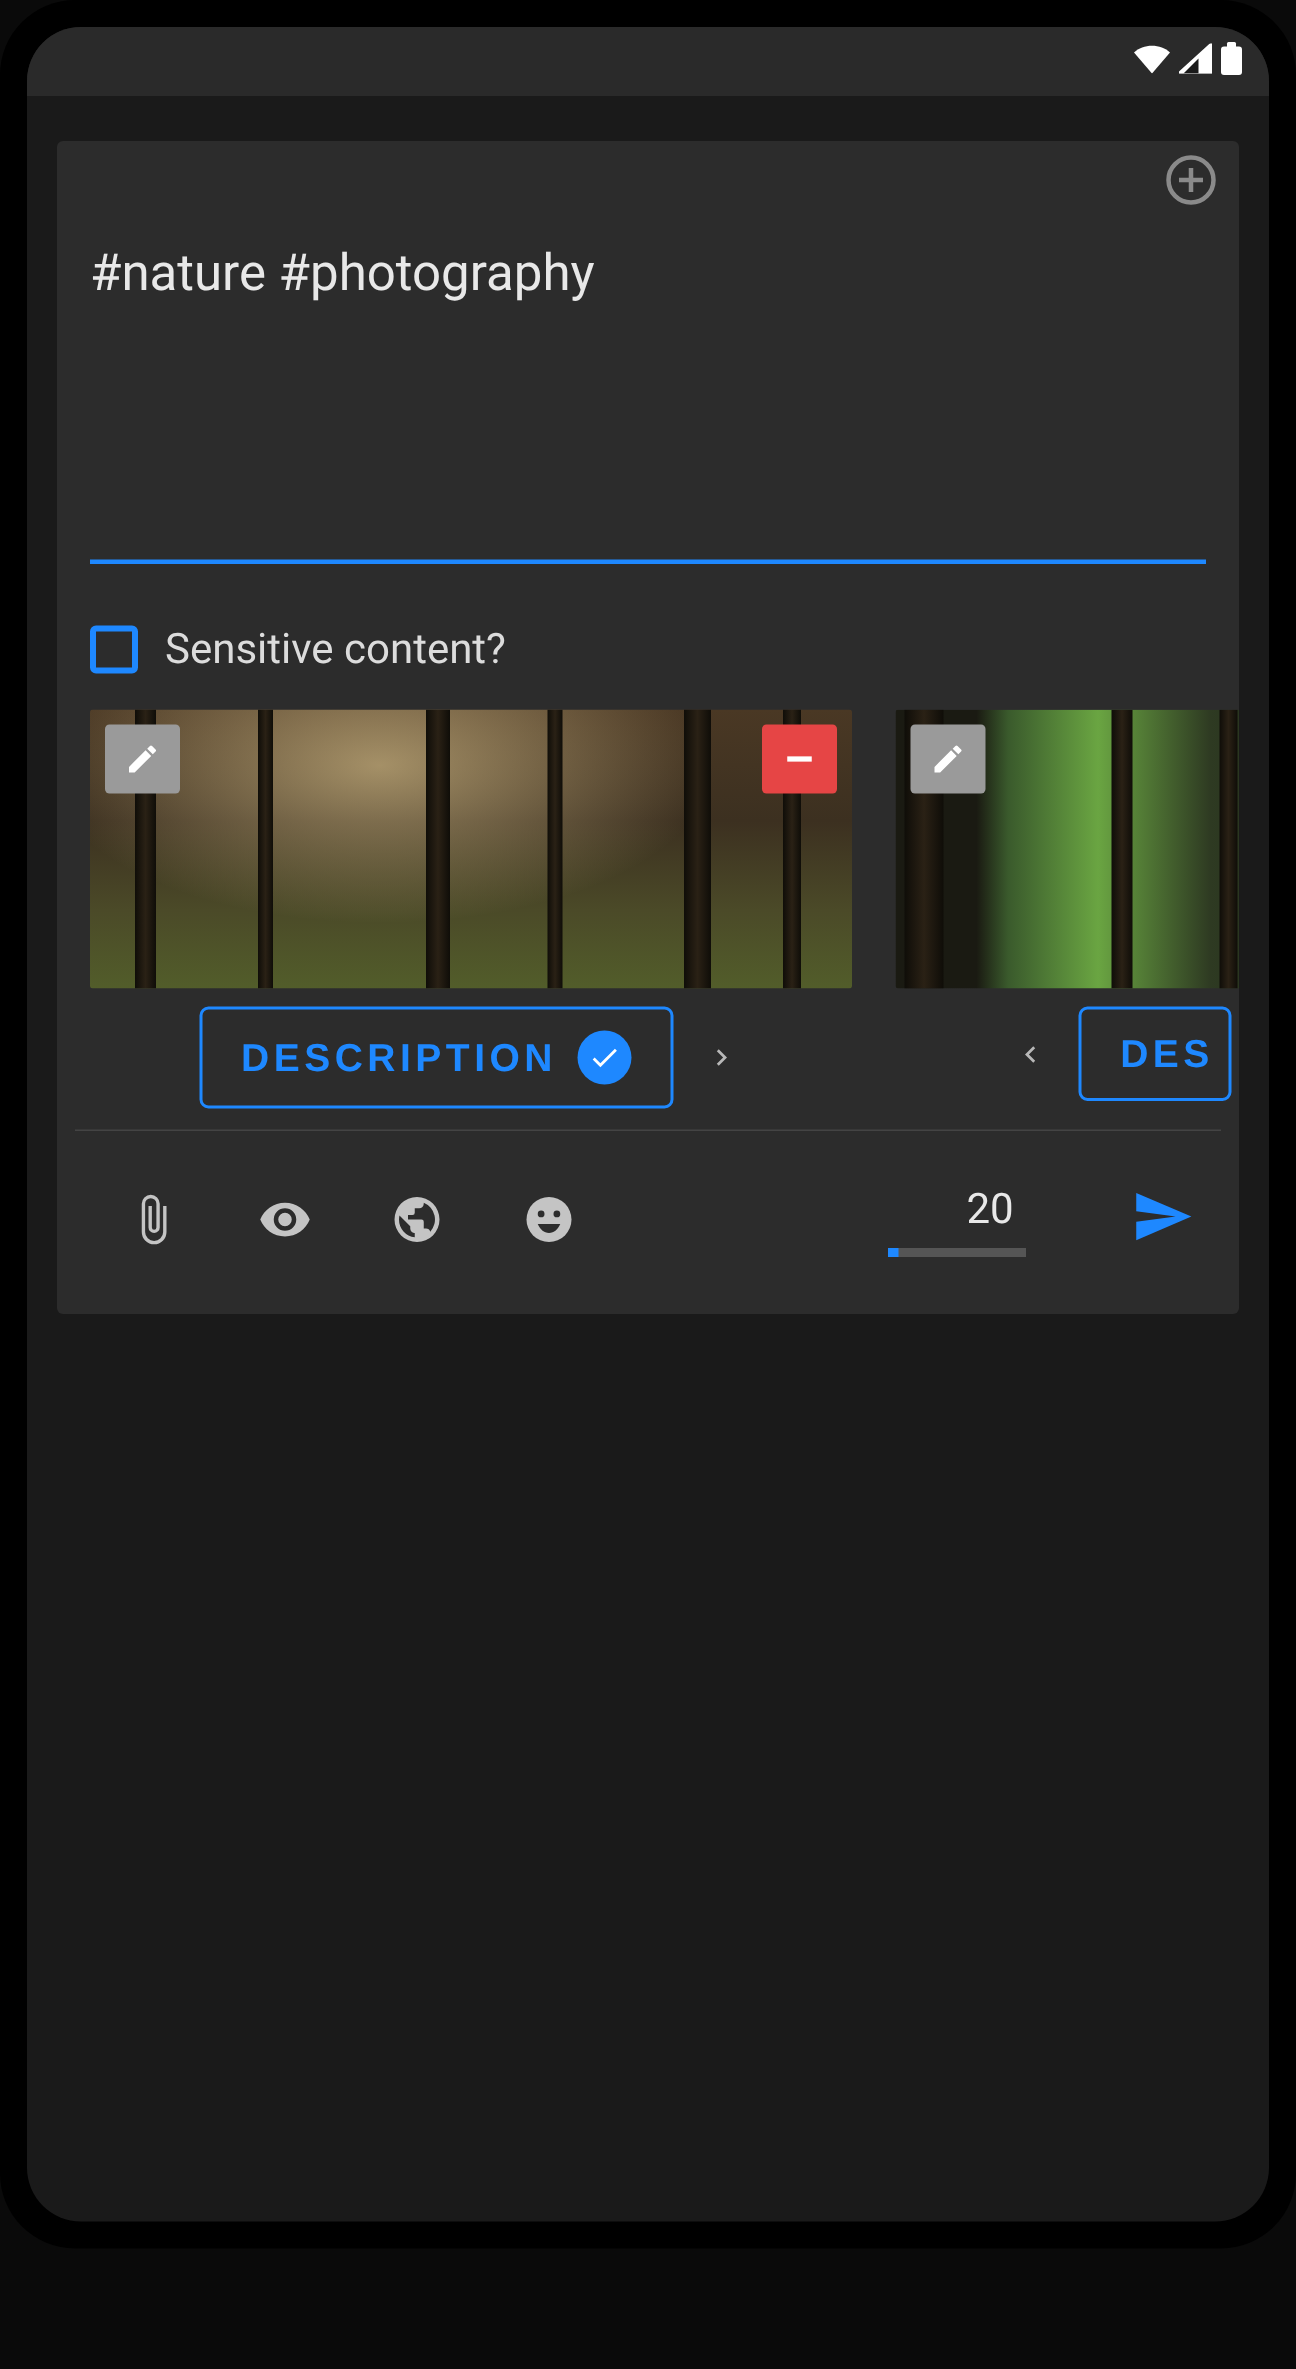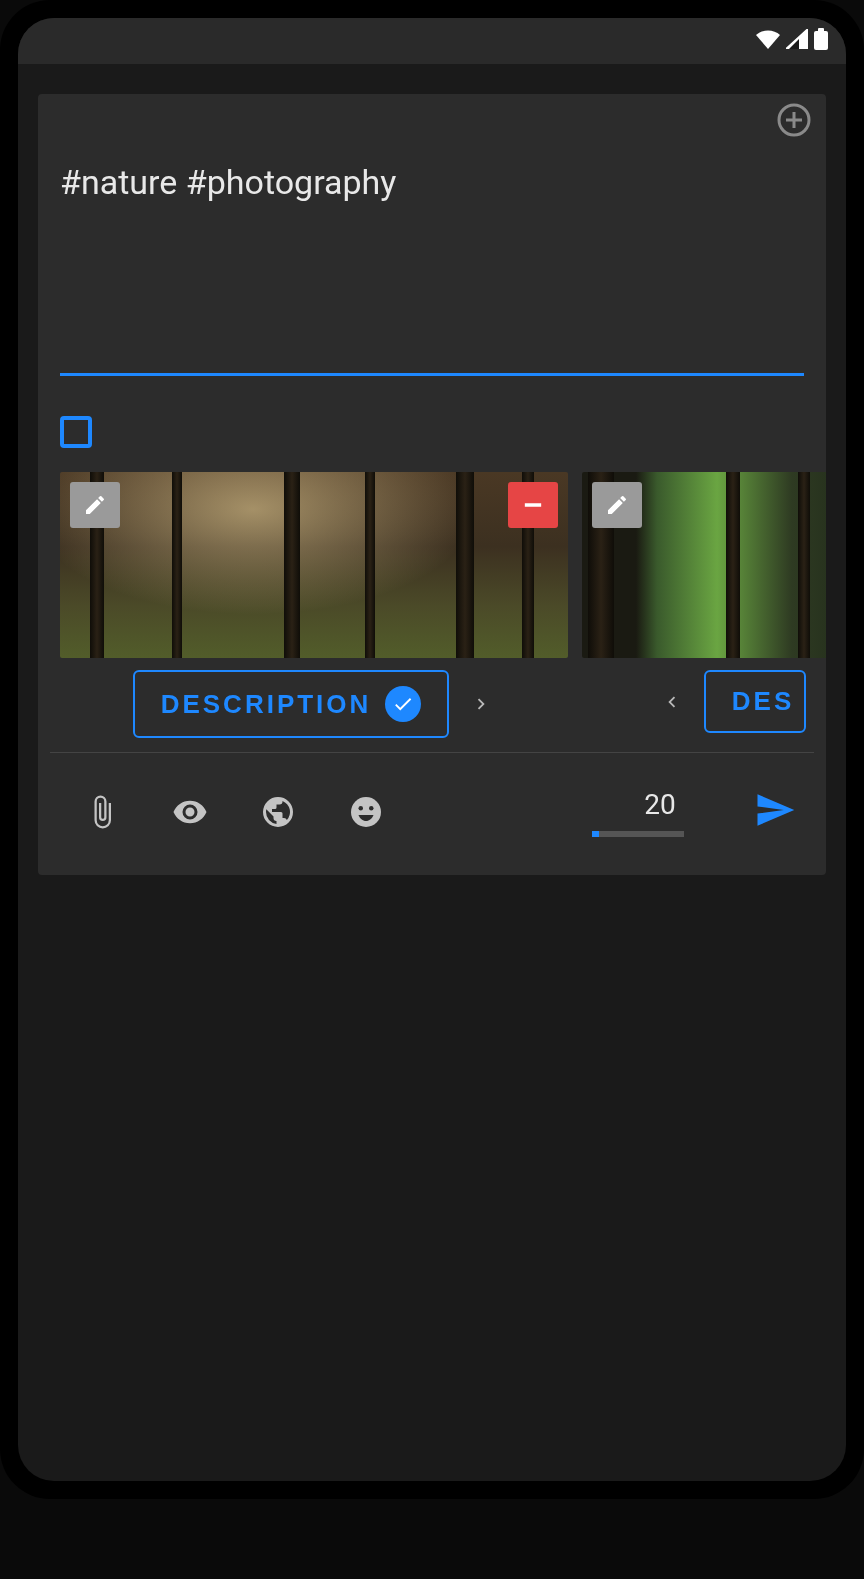--- a/index.html
+++ b/index.html
@@ -91,21 +91,21 @@
     border: 4px solid #1e88ff;
     border-radius: 4px;
     cursor: pointer;
   }
   .sensitive-label {
     color: #dcdcdc;
     font-size: 28px;
   }
   .media-strip {
     display: flex;
-    gap: 14px;
+    gap: 29px;
     padding: 0 22px 0 22px;
     overflow: hidden;
   }
   .media-item {
     flex-shrink: 0;
     display: flex;
     flex-direction: column;
   }
   .media-item.first { width: 508px; }
   .media-item.second { width: 300px; }
@@ -283,20 +283,21 @@
           <line x1="10" y1="18" x2="26" y2="18" stroke="#8a8a8a" stroke-width="3"></line>
         </svg>
       </div>
 
       <div class="compose-text-wrap">
         <textarea class="compose-text" style="">#nature #photography</textarea>
       </div>
 
       <div class="sensitive-row">
         <div class="checkbox"></div>
+        <span class="sensitive-label">Sensitive content?</span>
       </div>
 
       <div class="media-strip">
 
         <div class="media-item first">
           <div class="media-thumb">
             <div class="thumb-bg thumb1">
               <div class="trunk" style="left:6%; width:14px;"></div>
               <div class="trunk" style="left:22%; width:10px;"></div>
               <div class="trunk" style="left:44%; width:16px;"></div>

